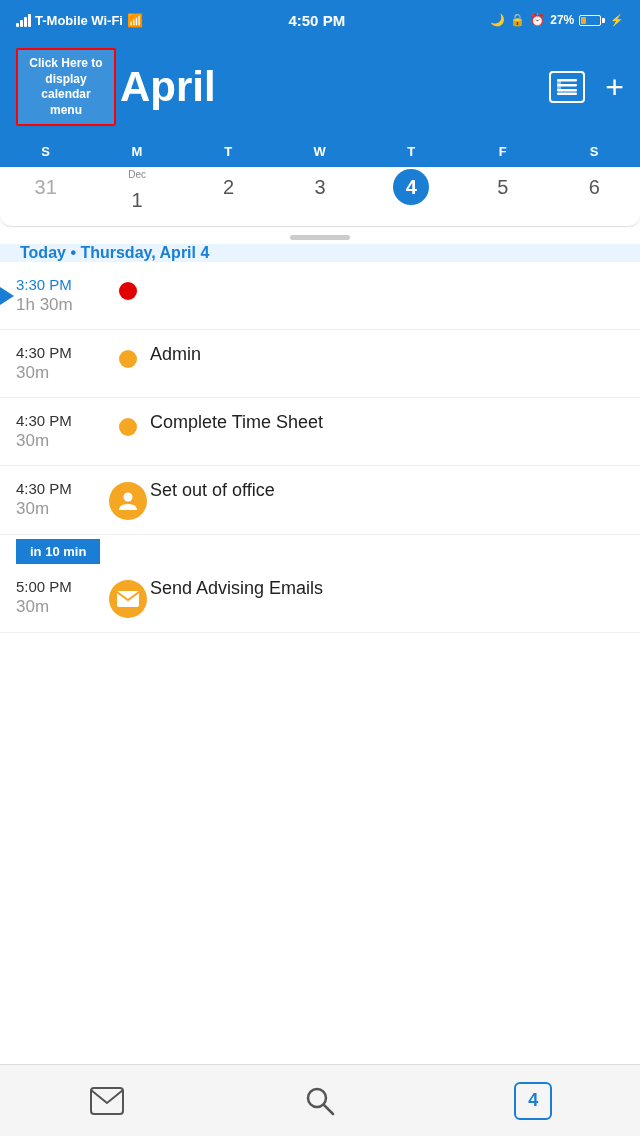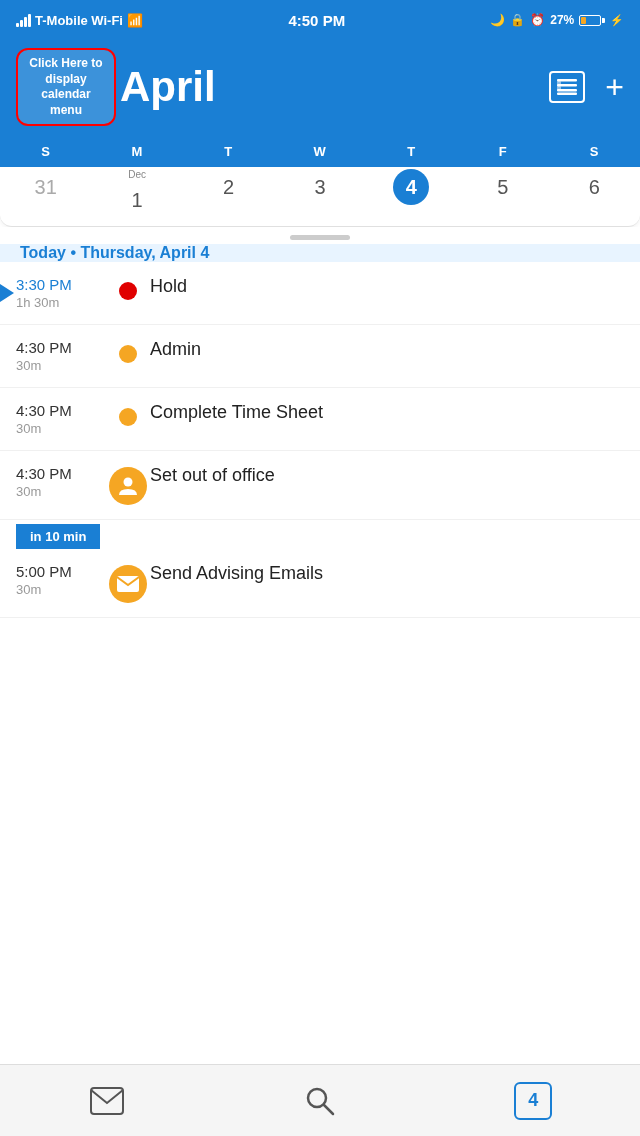--- a/index.html
+++ b/index.html
@@ -95,21 +95,21 @@
       background: rgba(255,255,255,0.15);
       color: white;
       font-size: 12px;
       font-weight: 700;
       text-align: center;
       padding: 6px 8px;
       line-height: 1.3;
       width: 100px;
       flex-shrink: 0;
       cursor: pointer;
-      border-radius: 12px;
+      border-radius: 2px;
     }
     .header-title {
       flex: 1;
       color: white;
       font-size: 42px;
       font-weight: 700;
       padding-left: 4px;
     }
     .header-icons {
       display: flex;
@@ -246,21 +246,21 @@
     }
     .event-time {
       font-size: 15px;
       color: #1a7fd4;
       font-weight: 400;
     }
     .event-item:not(.current) .event-time {
       color: #333;
     }
     .event-duration {
-      font-size: 13px;
+      font-size: 17px;
       color: #999;
       margin-top: 2px;
     }
     .event-dot-col {
       width: 44px;
       display: flex;
       justify-content: center;
       padding-top: 2px;
       flex-shrink: 0;
     }
@@ -431,21 +431,20 @@
   <div class="event-list">
 
     <div class="event-item current">
       <div class="event-time-col">
         <div class="event-time" style="color:#1a7fd4;">3:30 PM</div>
         <div class="event-duration">1h 30m</div>
       </div>
       <div class="event-dot-col">
         <div class="event-dot" style="background:#e00000; margin-top:4px;"></div>
       </div>
-      <div class="event-title">Hold</div>
     </div>
 
     <div class="event-item">
       <div class="event-time-col">
         <div class="event-time" style="color:#333;">4:30 PM</div>
         <div class="event-duration">30m</div>
       </div>
       <div class="event-dot-col">
         <div class="event-dot" style="background:#f5a623; margin-top:4px;"></div>
       </div>

